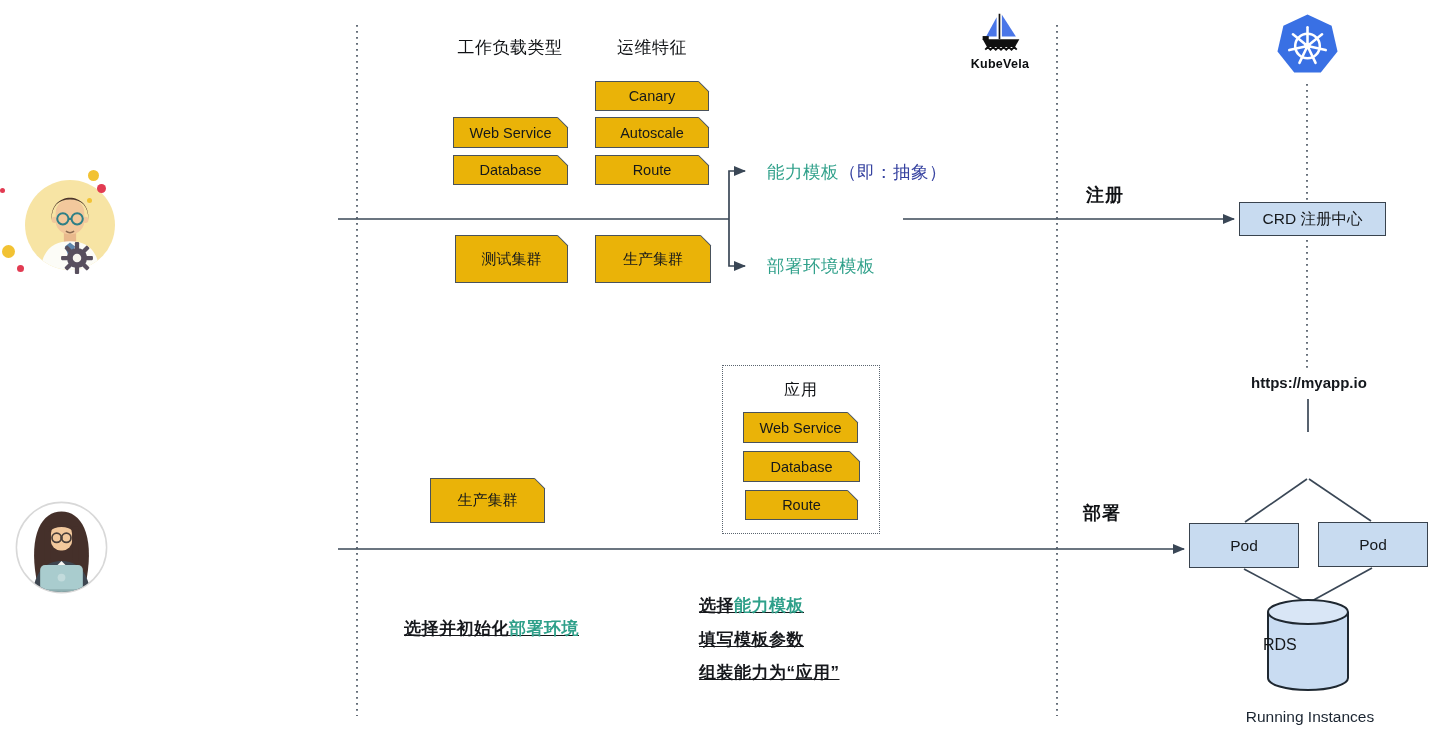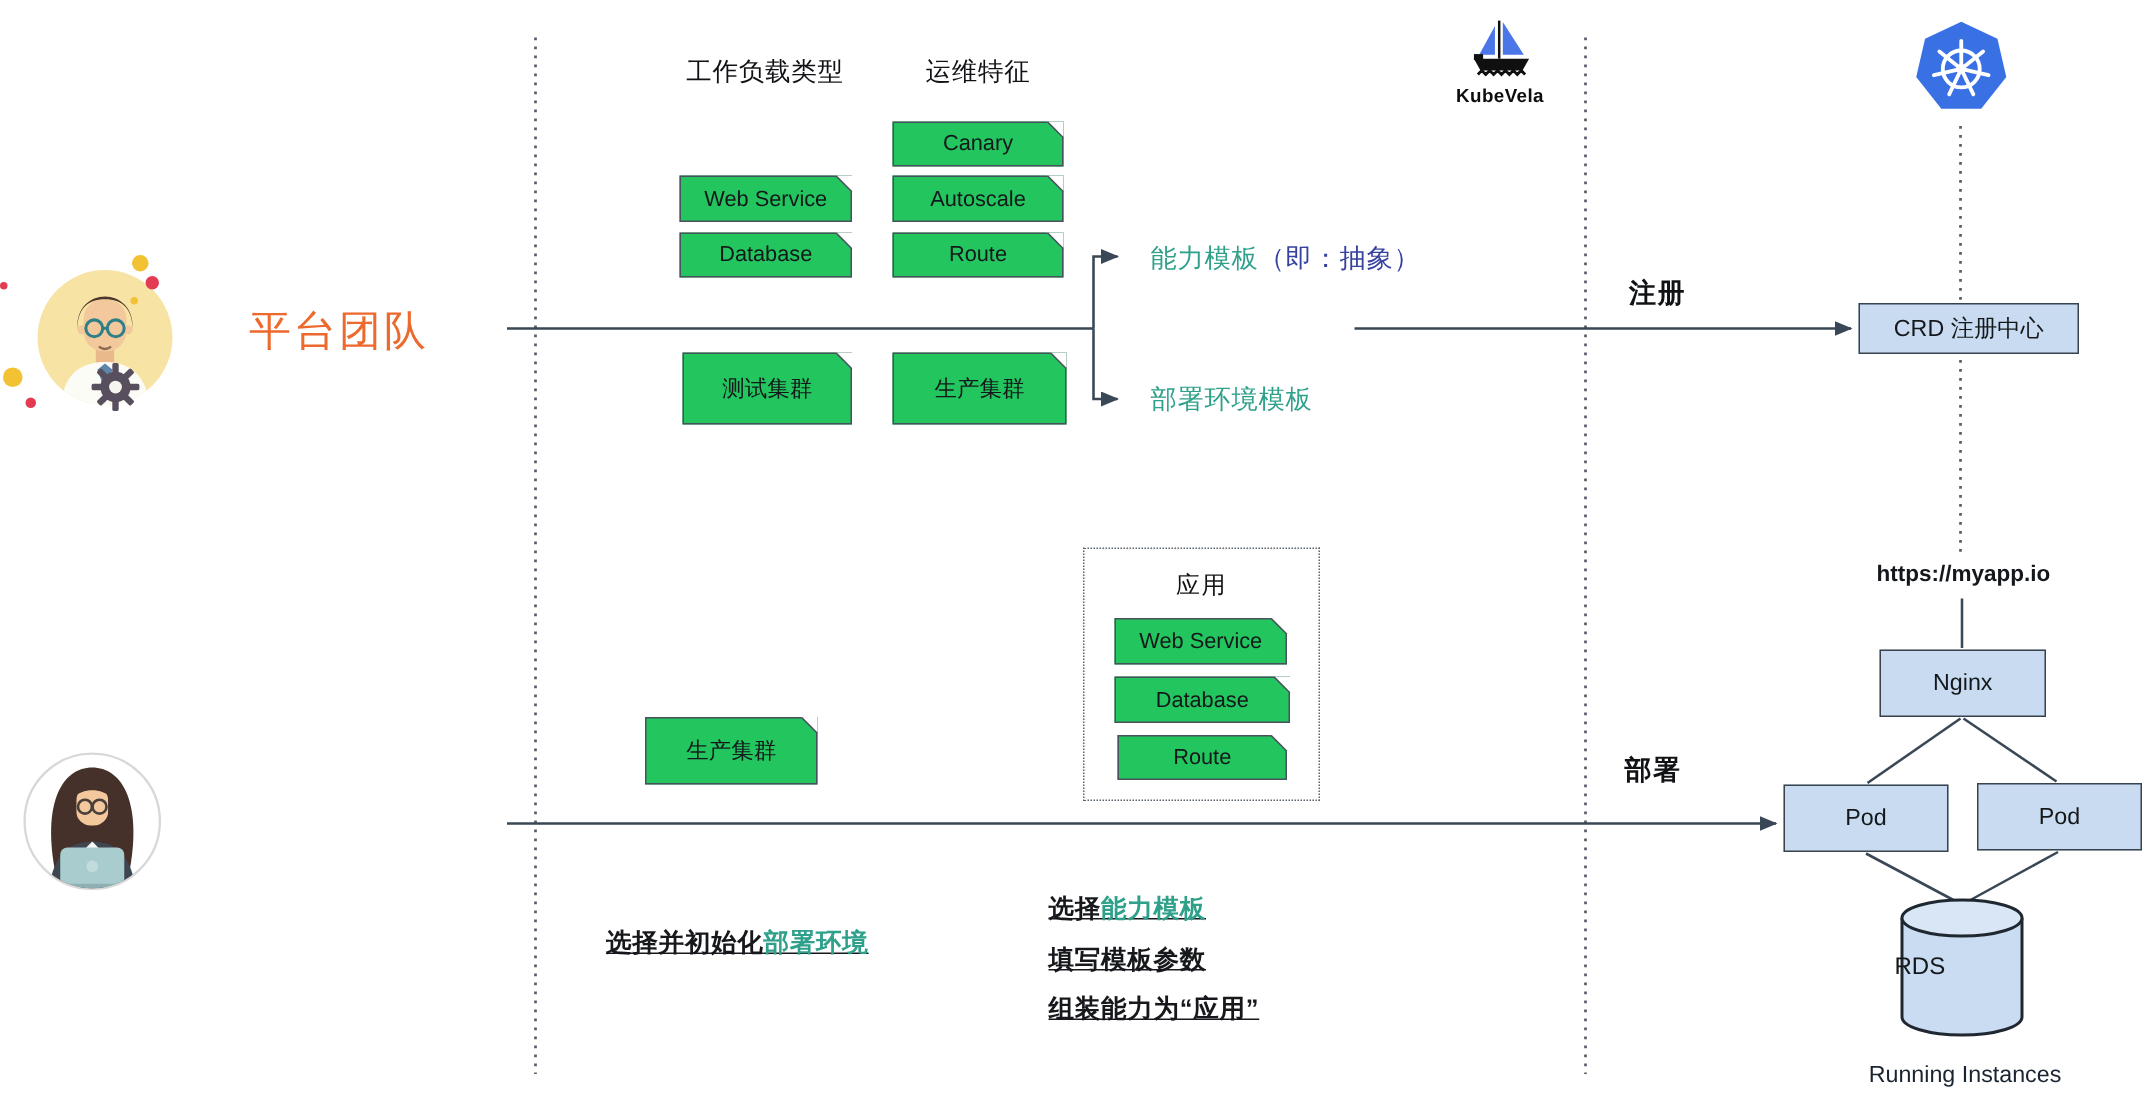--- a/index.html
+++ b/index.html
@@ -1,19 +1,19 @@
 <!DOCTYPE html>
 <html><head>
 <meta charset="utf-8">
 <style>
   html,body{margin:0;padding:0;background:#fff;}
   .canvas{position:relative;width:1431px;height:744px;background:#fff;overflow:hidden;
           font-family:"Liberation Sans","DejaVu Sans",sans-serif;}
   .overlay{position:absolute;left:0;top:0;z-index:1;}
-  .note{position:absolute;z-index:2;background:#22c55e;border:1.4px solid #49525C;
+  .note{position:absolute;z-index:2;background:#eab308;border:1.4px solid #49525C;
         display:flex;align-items:center;justify-content:center;font-size:14.5px;color:#15181B;
         box-sizing:border-box;}
   .note::before{content:"";position:absolute;top:-1.4px;right:-1.4px;
         border-top:11px solid #fff;border-left:11px solid transparent;}
   .note::after{content:"";position:absolute;top:3.6px;right:-3.2px;width:15px;height:1.4px;
         background:#49525C;transform:rotate(45deg);}
   .bluebox{position:absolute;z-index:2;background:#C8DBF0;border:1.7px solid #39434E;
         display:flex;align-items:center;justify-content:center;font-size:15.5px;color:#15181B;
         box-sizing:border-box;}
   .hdr{position:absolute;z-index:2;font-size:17px;color:#101215;letter-spacing:.5px;text-align:center;}
@@ -125,21 +125,20 @@
       <circle cx="55" cy="40" r="4.8" fill="none" stroke="#4A3F3A" stroke-width="1.8"></circle>
       <line x1="49" y1="40" x2="51" y2="40" stroke="#4A3F3A" stroke-width="1.8"></line>
       <path d="M20,100 C22,74 34,64 50,64 C66,64 78,74 80,100 Z" fill="#3E4650"></path>
       <polygon points="50,64 43,71 50,80 57,71" fill="#F6F6F3"></polygon>
       <rect x="28" y="68" width="44" height="27" rx="5" fill="#A9CCCE"></rect>
       <circle cx="50" cy="81" r="4" fill="#C2DBDC"></circle>
       <rect x="24" y="93" width="52" height="4.5" rx="2" fill="#8FB0B2"></rect>
     </g>
   </svg>
 
-  <div class="lane" style="left:166px;top:202px">平台团队</div>
 
   <div class="hdr" style="left:450px;top:36px;width:120px">工作负载类型</div>
   <div class="hdr" style="left:592px;top:36px;width:120px">运维特征</div>
 
   <div class="note" style="left:453px;top:117px;width:115px;height:31px">Web Service</div>
   <div class="note" style="left:453px;top:155px;width:115px;height:30px">Database</div>
   <div class="note" style="left:595px;top:81px;width:114px;height:30px">Canary</div>
   <div class="note" style="left:595px;top:117px;width:114px;height:31px">Autoscale</div>
   <div class="note" style="left:595px;top:155px;width:114px;height:30px">Route</div>
 
@@ -186,21 +185,20 @@
   <div class="note" style="left:430px;top:478px;width:115px;height:45px;font-size:15px">生产集群</div>
 
   <div class="small-label" style="left:1083px;top:501px">部署</div>
 
   <div class="step" style="left:404px;top:617px"><span>选择并初始化</span><span class="teal">部署环境</span></div>
   <div class="step" style="left:699px;top:594px"><span>选择</span><span class="teal">能力模板</span></div>
   <div class="step" style="left:699px;top:628px">填写模板参数</div>
   <div class="step bluetxt" style="left:699px;top:661px">组装能力为“应用”</div>
 
   <div class="url" style="left:1251px;top:374px">https://myapp.io</div>
-  <div class="bluebox" style="left:1253px;top:433px;width:111px;height:45px">Nginx</div>
   <div class="bluebox" style="left:1189px;top:523px;width:110px;height:45px">Pod</div>
   <div class="bluebox" style="left:1318px;top:522px;width:110px;height:45px">Pod</div>
 
   <svg class="icon" style="left:1263px;top:598px" width="90" height="98" viewBox="0 0 90 98">
     <path d="M5,14 L5,80 A40,12 0 0 0 85,80 L85,14" fill="#C9DCF2" stroke="#1F2831" stroke-width="2"></path>
     <ellipse cx="45" cy="14" rx="40" ry="12" fill="#D9E6F6" stroke="#1F2831" stroke-width="2"></ellipse>
   </svg>
   <div class="rds-label" style="left:1263px;top:636px;width:90px">RDS</div>
 
   <div class="caption" style="left:1240px;top:708px;width:140px">Running Instances</div>

